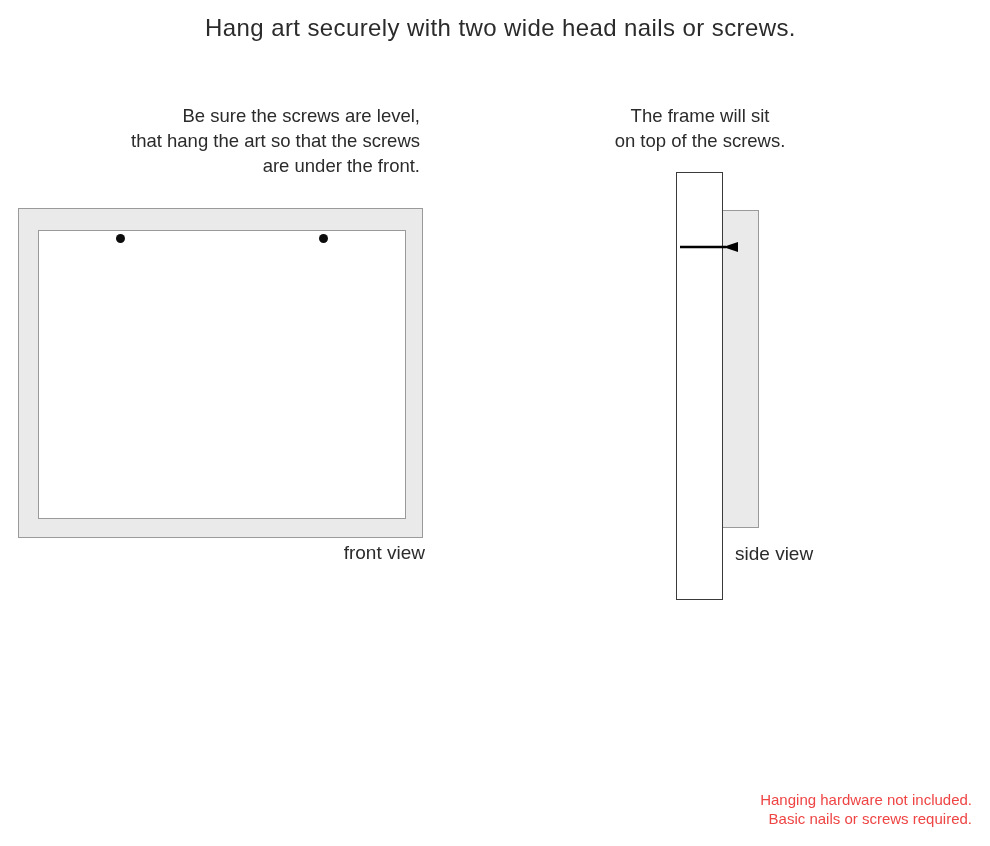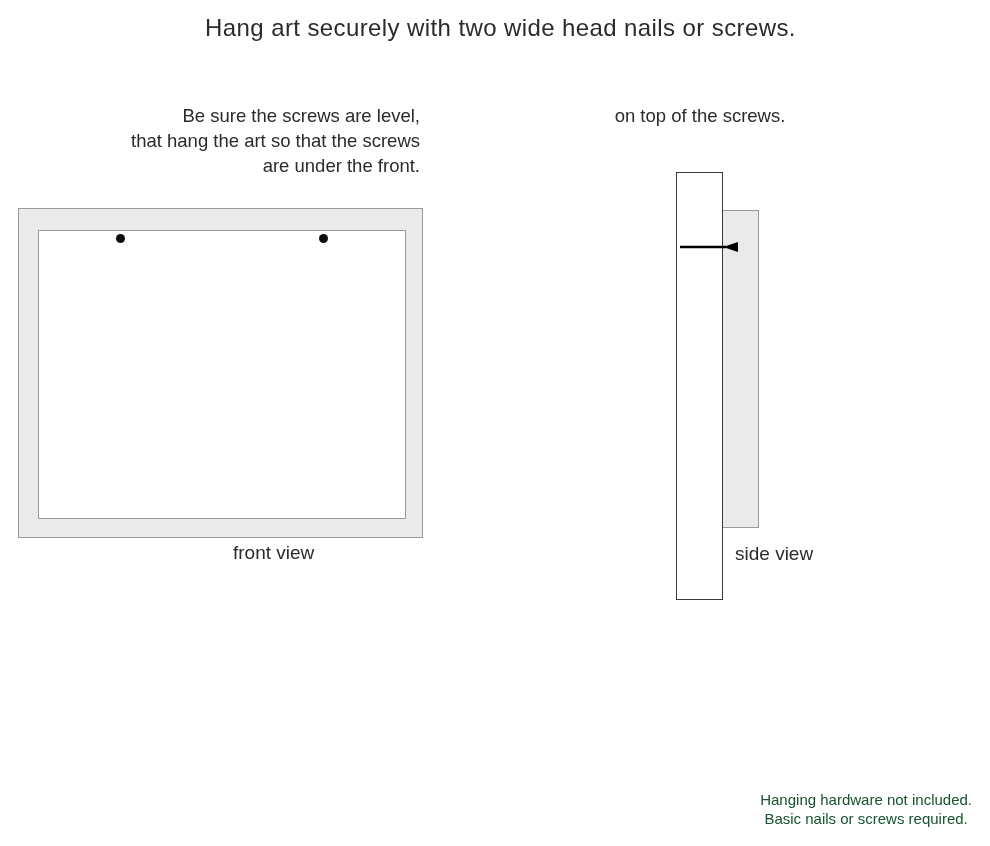--- a/index.html
+++ b/index.html
@@ -62,21 +62,21 @@
     top: 25px;
   }
   .screw-left  { left: 97px; }
   .screw-right { left: 300px; }
 
   .view-label {
     position: absolute;
     font-size: 19px;
     color: #2b2b2b;
   }
-  .label-front { left: 233px; top: 542px; width: 192px; }
+  .label-front { left: 233px; top: 542px; width: 192px; text-align: right; }
   .label-side  { left: 735px; top: 543px; }
 
   
   .side-frame {
     position: absolute;
     left: 722px; top: 210px;
     width: 37px; height: 318px;
     background: #eaeaea;
     border: 1px solid #9a9a9a;
     box-sizing: border-box;
@@ -91,40 +91,41 @@
   }
   .nail {
     position: absolute;
     left: 678px; top: 237px;
     width: 62px; height: 20px;
   }
 
   .footer {
     position: absolute;
     right: 18px; top: 791px;
-    text-align: center;
+    text-align: right;
     font-size: 15px;
     line-height: 18.5px;
-    color: #14532d;
+    color: #ef4444;
   }
 </style>
 </head>
 <body>
 
 <div class="canvas">
 
   <div class="title">Hang art securely with two wide head nails or screws.</div>
 
   <div class="instr instr-front">
     <div>Be sure the screws are level,</div>
     <div>that hang the art so that the screws</div>
     <div>are under the front.</div>
   </div>
 
   <div class="instr instr-side">
+    <div>The frame will sit</div>
     <div>on top of the screws.</div>
   </div>
 
   <div class="frame-front">
     <div class="frame-front-inner"></div>
     <div class="screw screw-left"></div>
     <div class="screw screw-right"></div>
   </div>
   <div class="view-label label-front">front view</div>
 

